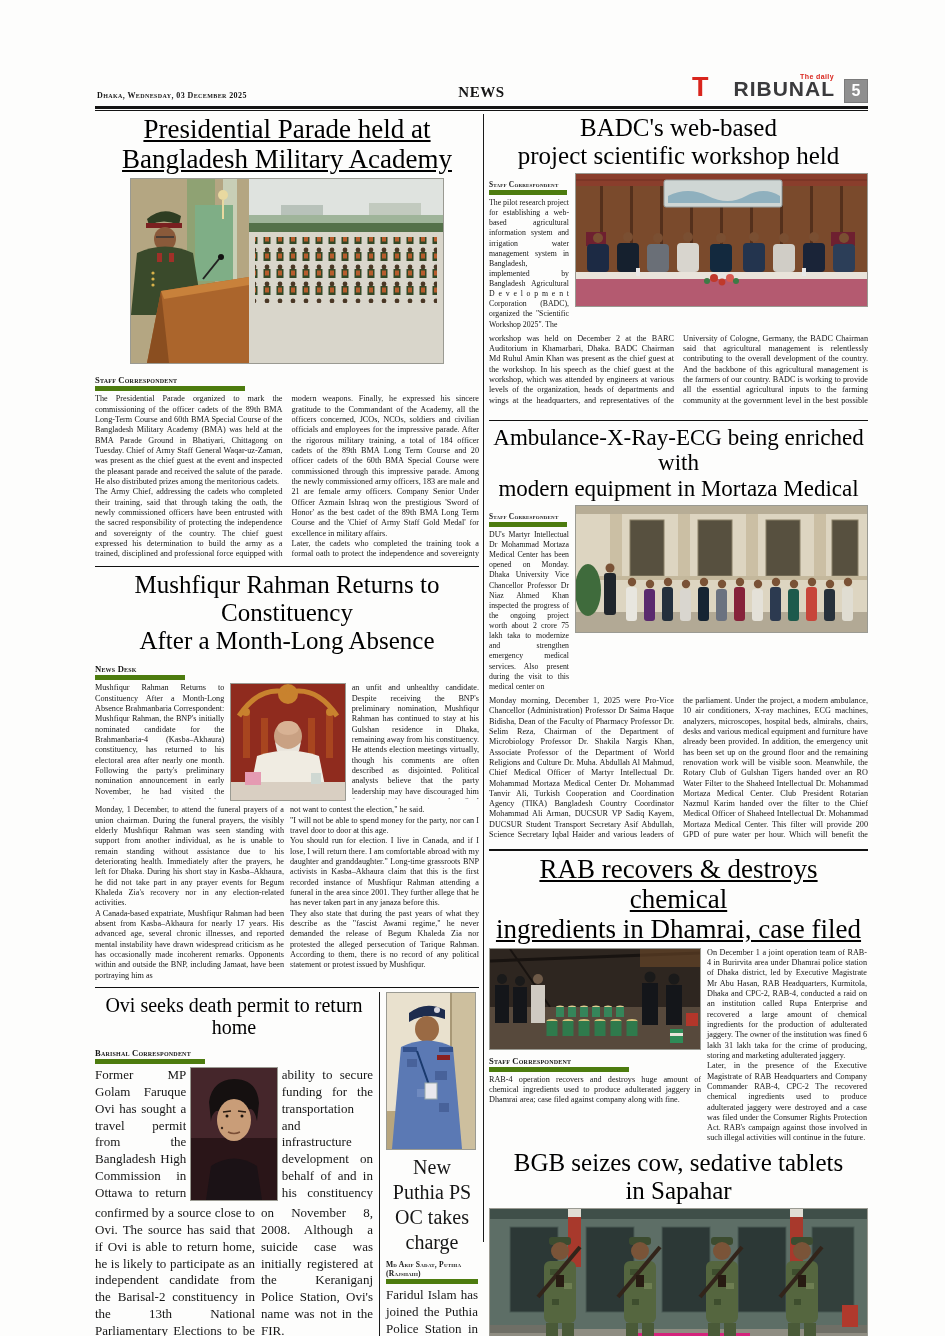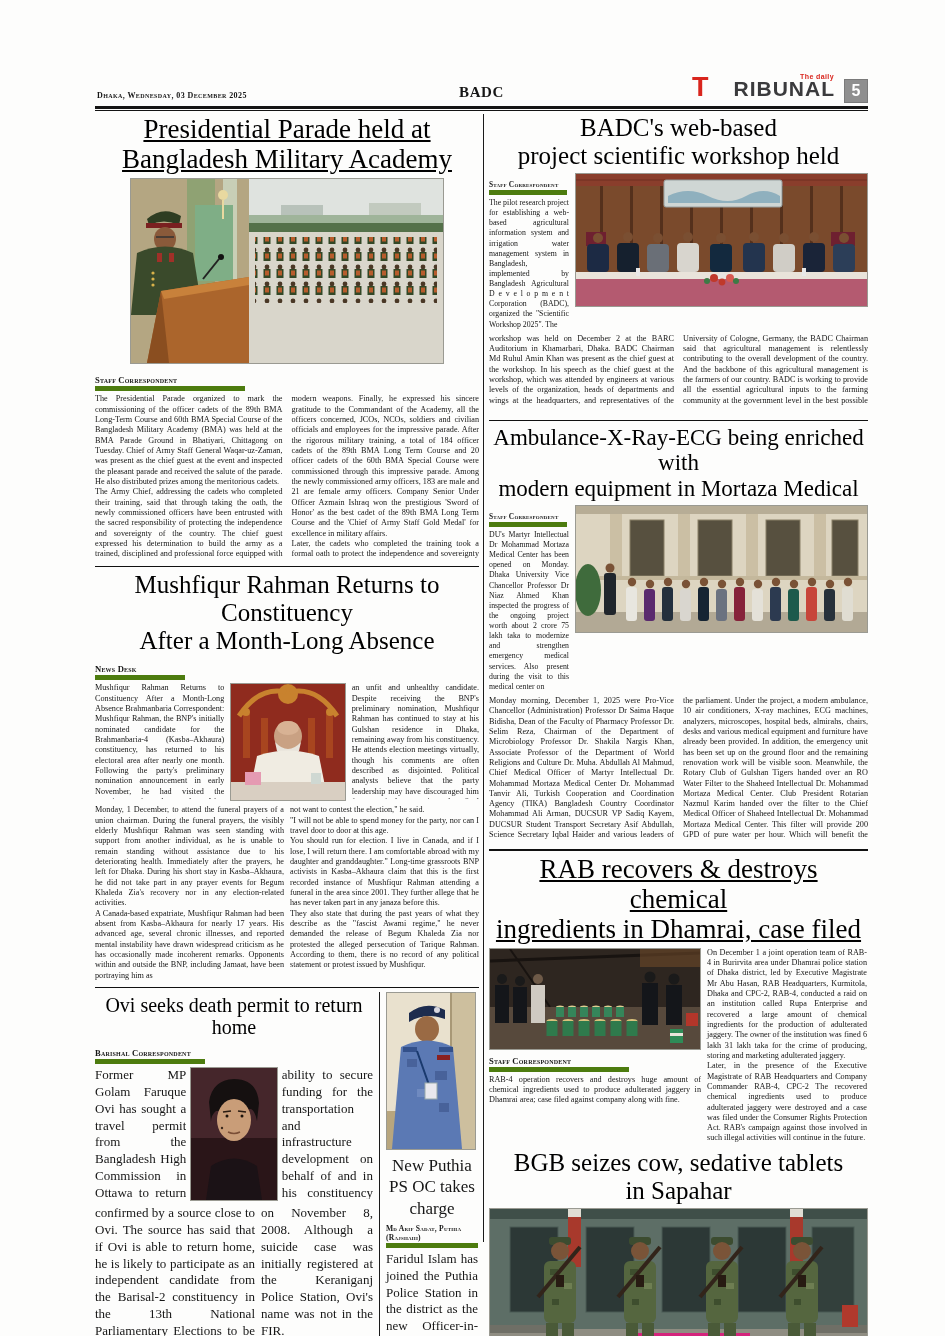--- a/index.html
+++ b/index.html
@@ -30,35 +30,35 @@
   .two-col{column-count:2;column-gap:9px;column-fill:auto;overflow:hidden;}
   .hrule{border-top:1.6px solid #111;margin:6px 0 4px;}
   .hrule-thick{border-top:2.4px solid #111;margin:7px 0 3px;}
   .flexrow{display:flex;}
   .photo{border:1px solid #9a9a92;background:#ddd;overflow:hidden;}
   .photo svg{display:block;}
   
   .bottom-left{display:flex;margin-top:4px;}
   .bl-main{width:278px;}
   .bl-side{width:92px;border-left:1px solid #1a1a1a;margin-left:6px;padding-left:6px;}
-  .puthia-title{font-size:17px;text-align:center;line-height:1.25;margin:5px 0 3px;}
+  .puthia-title{font-size:20px;text-align:center;line-height:1.25;margin:5px 0 3px;}
   .indo-title{font-size:13.5px;text-align:center;line-height:1.15;margin:2px 0 3px;}
   
   .vac-row{display:flex;gap:8px;margin-top:10px;}
   .vacancy{width:164px;border:2px solid #111;padding:5px 6px;font-size:6.6px;line-height:1.35;}
   .vac-bar{background:#000;color:#fff;font-weight:bold;font-size:8.4px;text-align:center;padding:2px 4px;width:78%;margin:1px auto 5px;}.mt4{margin-top:4px;}
 </style>
 </head>
 <body>
 
 <div class="page">
 
   <div class="header">
     <span class="dateline">Dhaka, Wednesday, 03 December 2025</span>
-    <span class="section-title">BADC</span>
+    <span class="section-title">NEWS</span>
     <span class="masthead">
       <span class="tagline">The daily</span>
       <span class="mh-initial">T</span><span class="mh-rest">RIBUNAL</span>
       <span class="mh-page">5</span>
     </span>
   </div>
   <div class="rule-double"></div>
   <div class="vdivider"></div>
 
   <div class="col-left">

